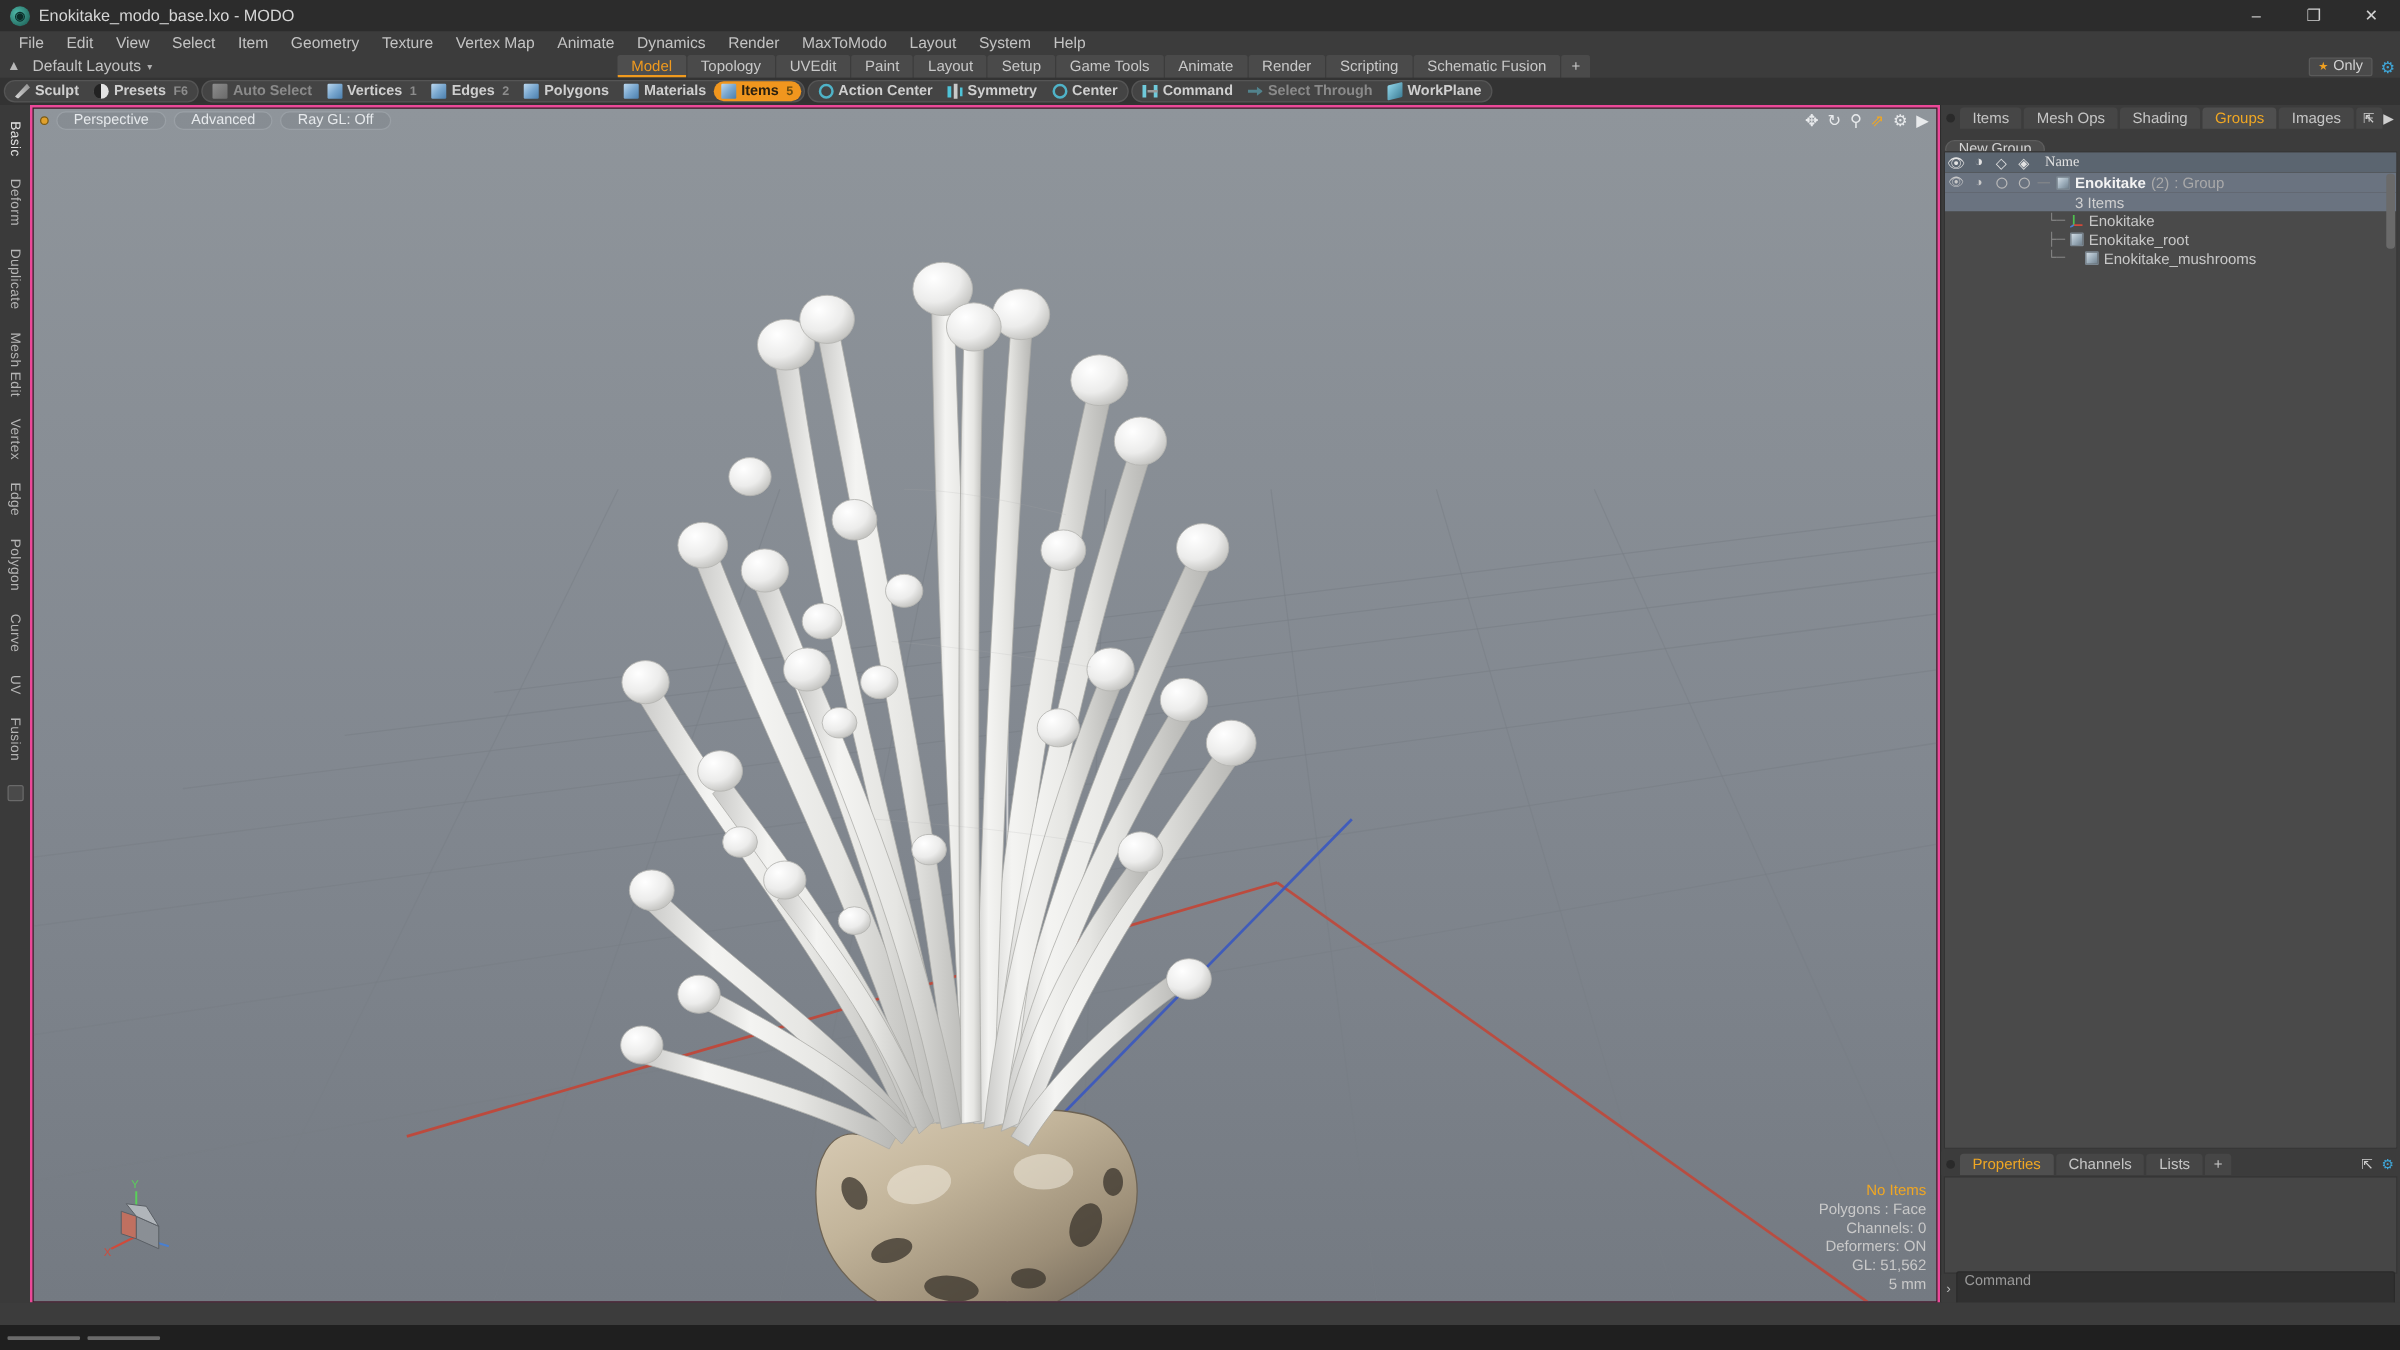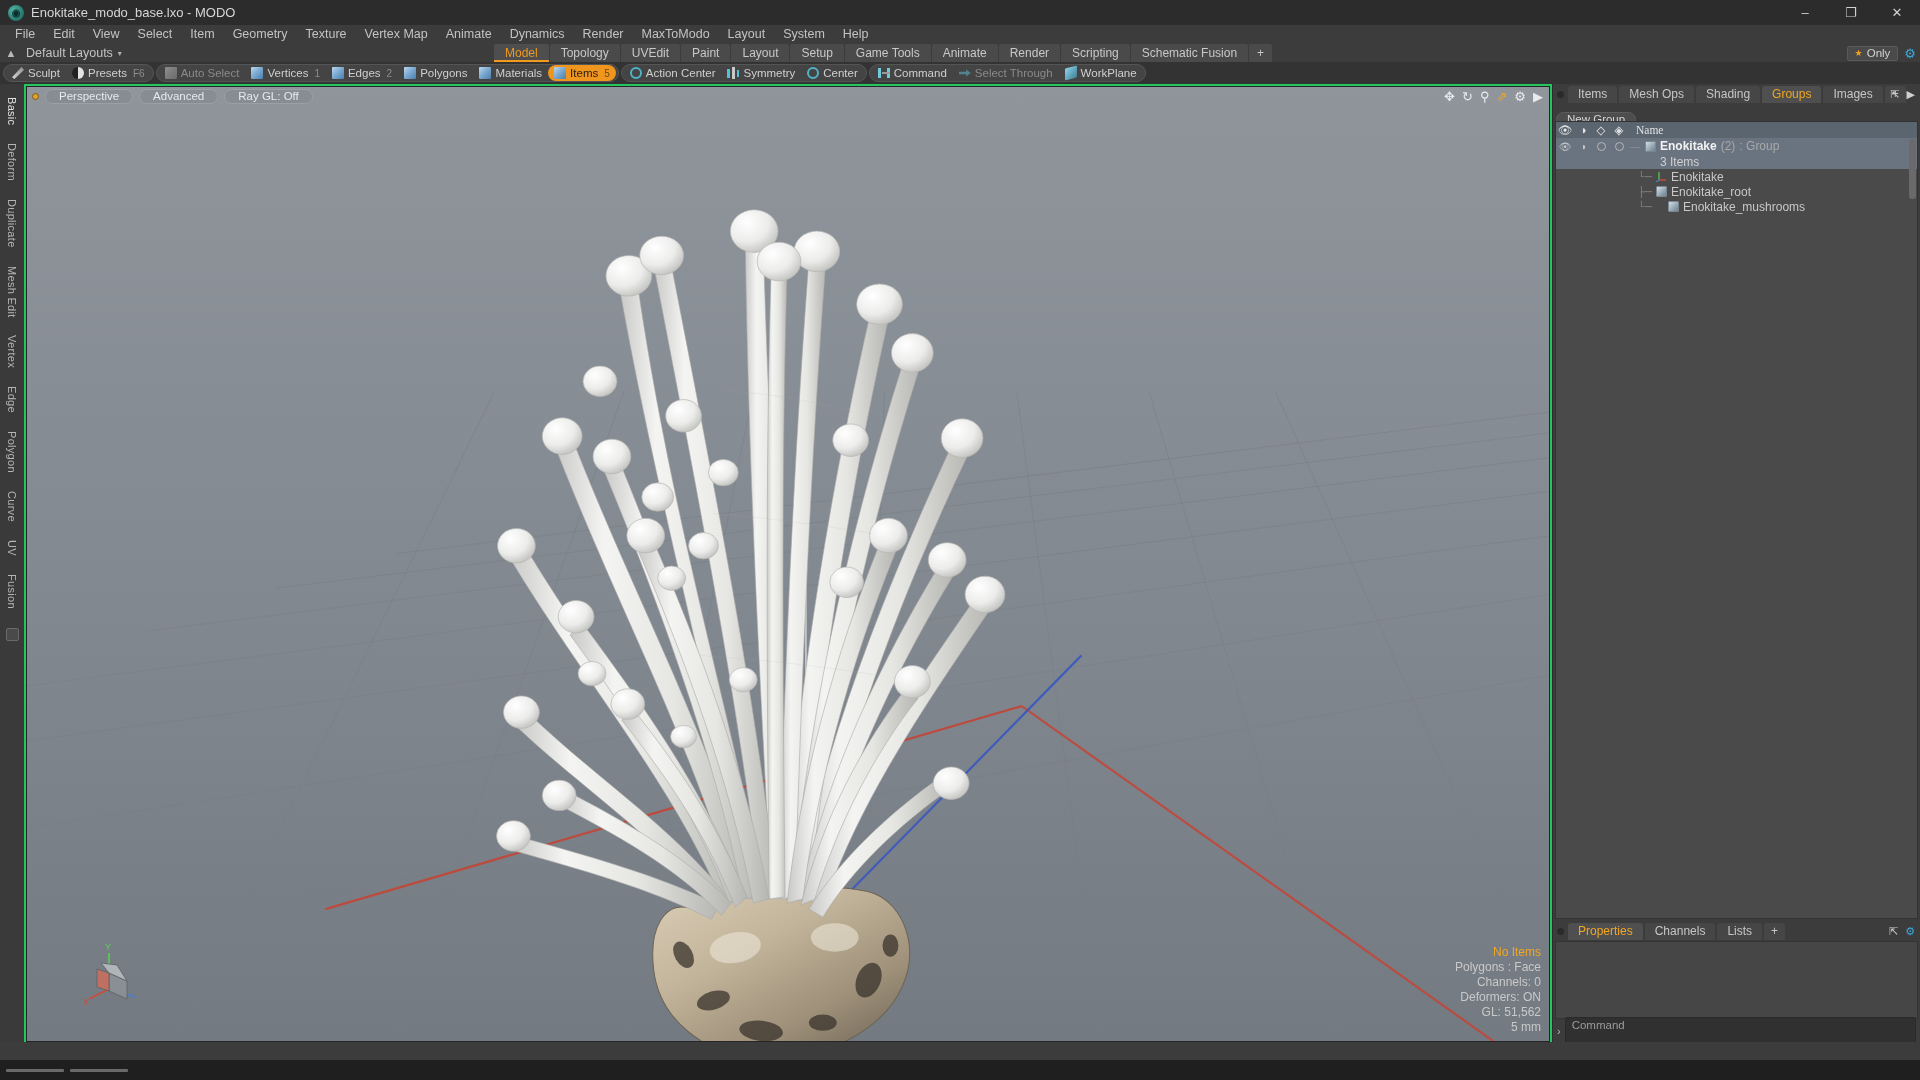--- a/index.html
+++ b/index.html
@@ -47,21 +47,21 @@
   .ltab.active { color: #f09a1e; background: #4e4e4e; border-bottom: 2px solid #f09a1e; }
   .ltab.plus { padding: 0 8px; }
   .lyt-right { position: absolute; right: 4px; top: 0; height: 18px; display: flex; align-items: center; gap: 6px; }
   .only-btn { background: #4a4a4a; border: 1px solid #5a5a5a; border-radius: 2px; height: 15px; display: flex; align-items: center; padding: 0 7px; gap: 4px; }
   .only-btn .star { color: #f0a020; font-size: 9px; }
   .only-btn span.t { font-size: 11.5px; color: #d2d2d2; }
   .gear-small { color: #3fa6d8; font-size: 13px; }
 
   
   .modebar { height: 22px; flex: 0 0 22px; background: #333333; display: flex; align-items: center; padding: 0 3px; gap: 2px; }
-  .mgroup { display: flex; align-items: center; background: #444444; border: 1px solid #555; border-radius: 9px; height: 18px; padding: 0 2px; }
+  .mgroup { display: flex; align-items: center; background: #444444; border: 1px solid #555; border-radius: 9px; height: 18px; padding: 0 2px; font-weight: bold; }
   .mbtn { display: flex; align-items: center; height: 16px; padding: 0 6px; gap: 4px; border-radius: 8px; font-size: 11.5px; color: #cfcfcf; white-space: nowrap; }
   .mbtn.sel { background: #f0961e; color: #2a2010; }
   .mbtn.dim { color: #8a8a8a; }
   .mbtn .num { color: #8d8d8d; font-size: 10px; margin-left: 2px; }
   .mbtn.sel .num { color: #6a4c10; }
   .ico { width: 12px; height: 12px; display: inline-block; flex: 0 0 12px; }
   .ico.cube { background: linear-gradient(135deg,#e8e8e8 0%, #c0c0c0 48%, #9a9a9a 100%); border-radius: 1px; }
   .ico.cube-b { background: linear-gradient(135deg,#bcd8ef 0%, #79a7cf 50%, #4b7fae 100%); border-radius: 1px; }
   .ico.half { background: #e0e0e0; border-radius: 50%;
     background-image: linear-gradient(90deg,#222 0 50%, #e4e4e4 50% 100%); }
@@ -81,21 +81,21 @@
   .main { flex: 1 1 auto; display: flex; min-height: 0; background: #333; }
 
   
   .leftstrip { width: 24px; flex: 0 0 24px; background: #3a3a3a; display: flex; flex-direction: column; align-items: center; padding-top: 4px; }
   .vtab { writing-mode: vertical-rl; text-orientation: mixed; font-size: 11px; color: #b5b5b5;
           padding: 9px 2px; letter-spacing: 0.3px; }
   .vtab.on { color: #e2e2e2; }
   .lbox { width: 13px; height: 13px; border: 1px solid #6a6a6a; background: #4a4a4a; margin-top: 10px; border-radius: 2px; }
 
   
-  .viewwrap { flex: 1 1 auto; display: flex; flex-direction: column; min-width: 0; background: #22c55e; padding: 2px 2px 0 2px; }
+  .viewwrap { flex: 1 1 auto; display: flex; flex-direction: column; min-width: 0; background: #ec4899; padding: 2px 2px 0 2px; }
   .viewport { position: relative; flex: 1 1 auto; overflow: hidden;
     background: linear-gradient(160deg,#8c9298 0%, #868c93 25%, #7f858c 55%, #767c83 100%);
     border: 1px solid #262626; }
   .vp-head { position: absolute; left: 0; top: 0; right: 0; height: 18px; display: flex; align-items: center; padding-left: 5px; gap: 6px; z-index: 6; }
   .vp-dot { width: 7px; height: 7px; border-radius: 50%; background: #e0a02c; border: 1px solid #7a5a14; }
   .pill { border: 1px solid #9aa0a6; border-radius: 9px; height: 15px; line-height: 13px;
           padding: 0 13px; font-size: 11.5px; color: #e6e9ec; background: rgba(120,126,132,0.35); text-align: center; }
   .vp-tools { position: absolute; right: 6px; top: 2px; display: flex; align-items: center; gap: 7px; z-index: 6; color: #e8eaec; font-size: 13px; }
   .vp-tools .yel { color: #f0a723; }
 

